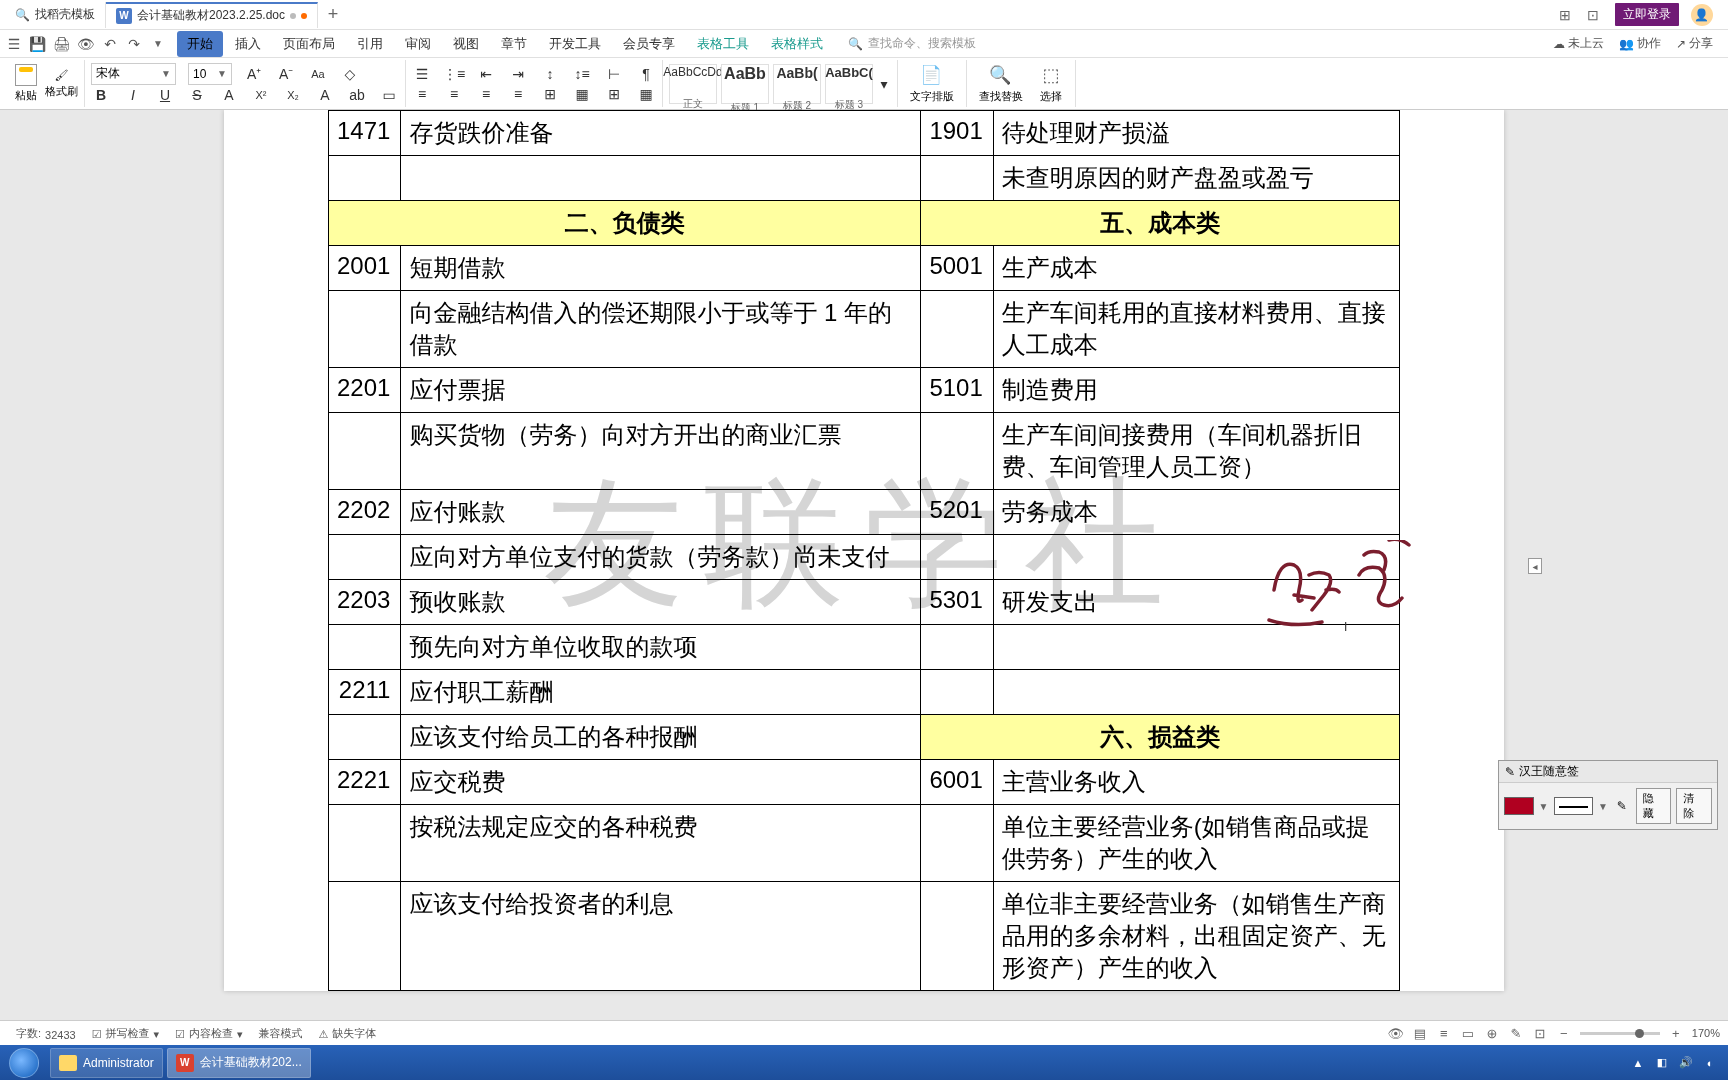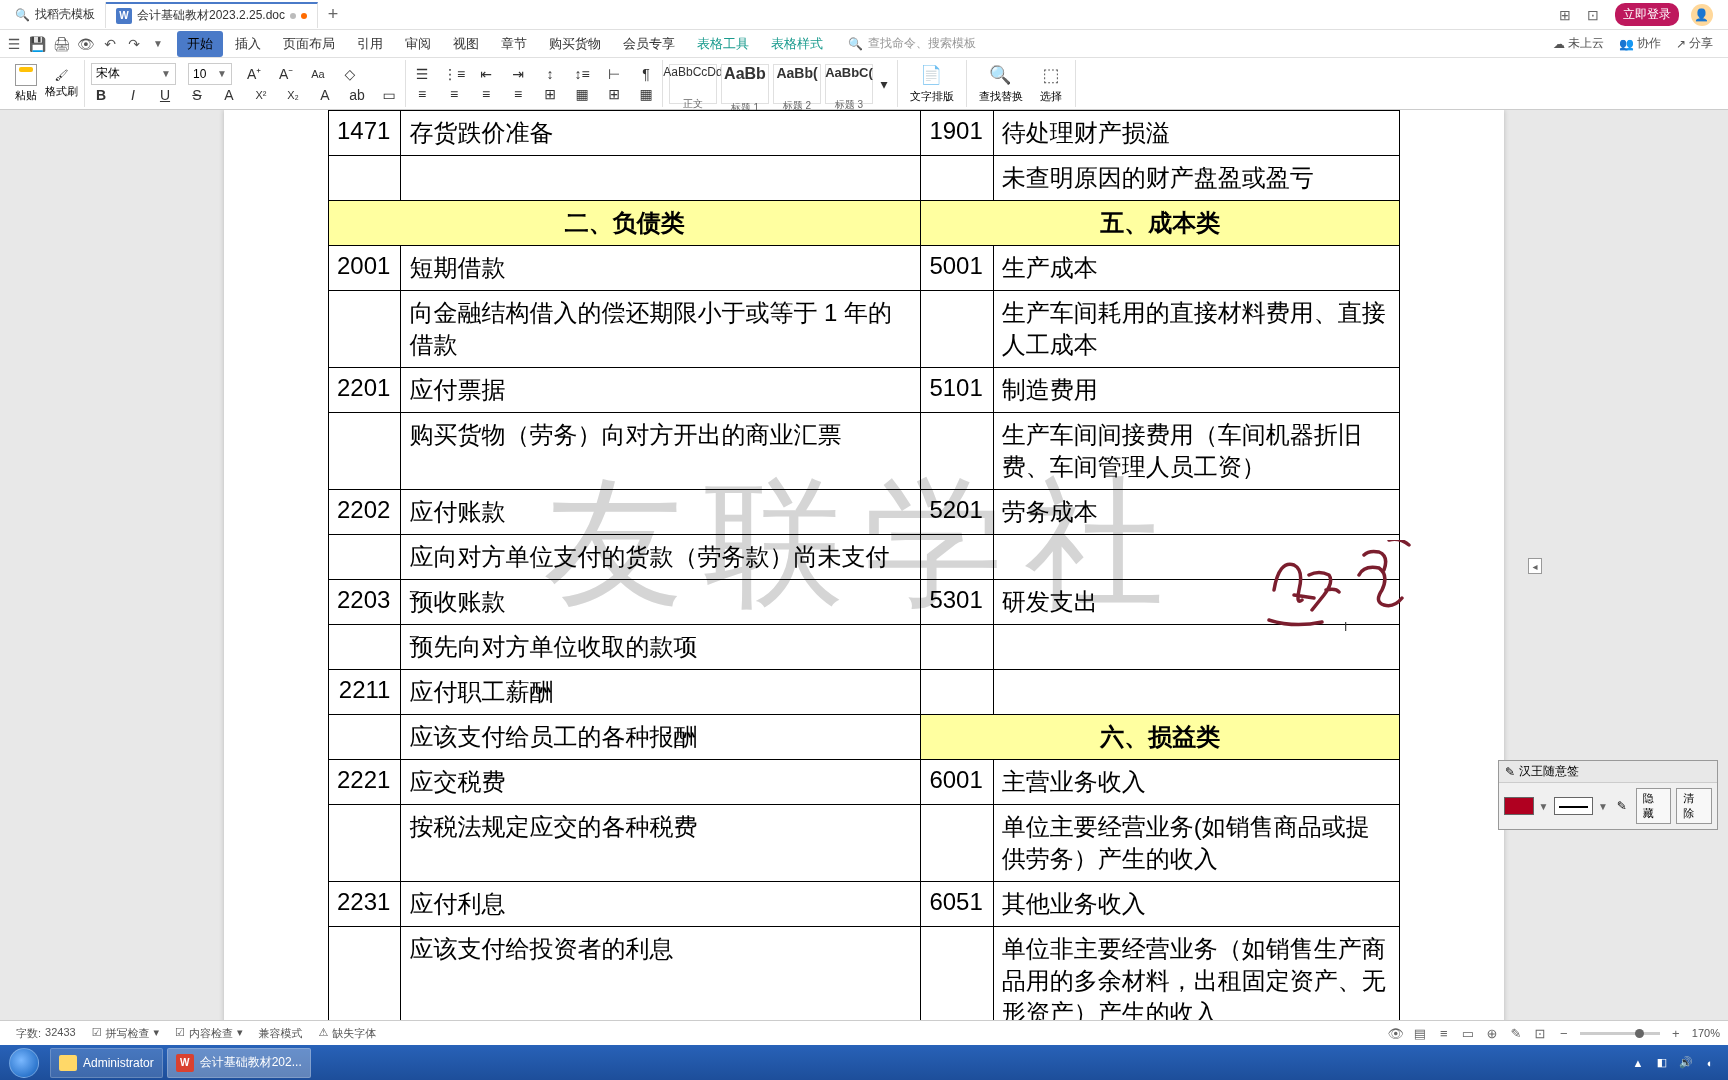--- a/index.html
+++ b/index.html
@@ -7,21 +7,21 @@
 .app{background:#fff;position:absolute;top:0;left:0;right:0;bottom:35px}
 .titlebar{height:30px;background:#fff;display:flex;align-items:center;padding:0 5px;border-bottom:1px solid #e0e0e0}
 .tab{height:26px;padding:0 10px;display:flex;align-items:center;gap:5px;font-size:12px;border-right:1px solid #e0e0e0;cursor:pointer}
 .tab.inactive{color:#333}
 .tab.active{color:#333;border-top:2px solid #4a7ac8}
 .doc-icon{width:16px;height:16px;background:#4a7ac8;display:flex;align-items:center;justify-content:center;color:#fff;font-size:10px;font-weight:bold;border-radius:2px}
 .tab-dot{width:6px;height:6px;border-radius:50%;background:#ff6b00}
 .tab-add{width:30px;text-align:center;color:#666;font-size:18px;cursor:pointer}
 .titlebar-right{margin-left:auto;display:flex;align-items:center;gap:12px;padding-right:10px}
 .titlebar-icon{width:16px;height:16px;color:#666;font-size:14px}
-.login-btn{background:#be185d;color:#fff;padding:3px 8px;border-radius:10px;font-size:12px;cursor:pointer}
+.login-btn{background:#701a75;color:#fff;padding:3px 8px;border-radius:1px;font-size:12px;cursor:pointer}
 .avatar{width:22px;height:22px;border-radius:50%;background:#ffd89b;display:flex;align-items:center;justify-content:center;font-size:12px}
 .menubar{height:28px;background:#fff;display:flex;align-items:center;padding:0 5px;border-bottom:1px solid #e0e0e0}
 .menu-icons{display:flex;gap:6px;align-items:center;padding-right:10px}
 .mi{width:18px;height:18px;color:#555;display:flex;align-items:center;justify-content:center;font-size:14px}
 .menu-tabs{display:flex;gap:2px}
 .menu-tab{padding:4px 10px;font-size:13px;color:#333;cursor:pointer}
 .menu-tab.active{background:#4a7ac8;color:#000000;border-radius:3px}
 .menu-tab.teal{color:#1a9b8e}
 .search-box{margin-left:15px;display:flex;align-items:center;gap:5px;color:#999;font-size:12px}
 .menubar-right{margin-left:auto;display:flex;align-items:center;gap:15px;padding-right:10px;font-size:12px;color:#555}
@@ -59,21 +59,21 @@
 .watermark{position:absolute;top:340px;left:50%;transform:translateX(-50%);font-size:140px;color:#d5d5d5;font-weight:300;letter-spacing:20px;pointer-events:none;z-index:1;font-family:SimSun}
 table{width:100%;border-collapse:collapse;font-size:24px;font-family:SimSun;position:relative;z-index:2}
 td{border:1px solid #000;padding:6px 8px;vertical-align:top}
 .code{width:72px;text-align:right;padding-right:10px}
 .desc{width:520px}
 .hdr{background:#ffffa0;text-align:center;font-weight:bold}
 .cursor-mark{position:absolute;top:510px;left:1120px;width:2px;height:20px;color:#333;z-index:5}
 .handwriting{position:absolute;top:430px;left:1030px;z-index:10;pointer-events:none}
 .scroll-marker{position:absolute;right:-38px;top:448px;width:14px;height:16px;background:#fff;border:1px solid #999;font-size:10px;display:flex;align-items:center;justify-content:center;color:#666}
 .statusbar{position:absolute;bottom:0;left:0;right:0;height:25px;background:#fff;border-top:1px solid #ccc;display:flex;align-items:center;padding:0 8px;font-size:11px;color:#555}
-.sb-item{display:flex;align-items:flex-start;gap:4px;padding:0 8px;cursor:pointer}
+.sb-item{display:flex;align-items:flex-end;gap:4px;padding:0 8px;cursor:pointer}
 .sb-right{margin-left:auto;display:flex;align-items:center;gap:8px}
 .sb-ic{width:16px;height:16px;display:flex;align-items:center;justify-content:center;font-size:13px;color:#666}
 .zoom-slider{width:80px;height:3px;background:#ccc;position:relative}
 .zoom-thumb{position:absolute;left:55px;top:-3px;width:9px;height:9px;background:#666;border-radius:50%}
 .annotation-panel{position:absolute;right:10px;top:760px;width:220px;background:#f0f0f0;border:1px solid #999;z-index:20}
 .ap-title{height:22px;background:#e8e8e8;padding:0 6px;display:flex;align-items:center;font-size:12px;border-bottom:1px solid #ccc}
 .ap-body{padding:5px;display:flex;align-items:center;gap:5px}
 .ap-color{width:30px;height:18px;background:#b00020;border:1px solid #666;cursor:pointer}
 .ap-dd{width:10px;font-size:10px;color:#666}
 .ap-line{width:40px;height:18px;border:1px solid #666;background:#fff;position:relative;cursor:pointer}
@@ -125,21 +125,21 @@
       <span class="mi drop">▼</span>
     </div>
     <div class="menu-tabs">
       <span class="menu-tab active">开始</span>
       <span class="menu-tab">插入</span>
       <span class="menu-tab">页面布局</span>
       <span class="menu-tab">引用</span>
       <span class="menu-tab">审阅</span>
       <span class="menu-tab">视图</span>
       <span class="menu-tab">章节</span>
-      <span class="menu-tab">购买货物</span>
+      <span class="menu-tab">开发工具</span>
       <span class="menu-tab">会员专享</span>
       <span class="menu-tab teal">表格工具</span>
       <span class="menu-tab teal">表格样式</span>
     </div>
     <div class="search-box">
       <span>🔍</span>
       <span>查找命令、搜索模板</span>
     </div>
     <div class="menubar-right">
       <span class="mbr-item">
@@ -342,26 +342,20 @@
                 <td class="code">6001</td>
                 <td>主营业务收入</td>
               </tr>
           <tr>
                 <td class="code"></td>
                 <td class="desc">按税法规定应交的各种税费</td>
                 <td class="code"></td>
                 <td>单位主要经营业务(如销售商品或提供劳务）产生的收入</td>
               </tr>
           <tr>
-                <td class="code">2231</td>
-                <td class="desc">应付利息</td>
-                <td class="code">6051</td>
-                <td>其他业务收入</td>
-              </tr>
-          <tr>
                 <td class="code"></td>
                 <td class="desc">应该支付给投资者的利息</td>
                 <td class="code"></td>
                 <td>单位非主要经营业务（如销售生产商品用的多余材料，出租固定资产、无形资产）产生的收入</td>
               </tr>
         </tbody>
           </table>
       </div>
       <svg class="handwriting" width="200" height="110" viewBox="0 0 200 110">
         <path d="M 20 50 Q 25 20 40 25 Q 50 30 45 50 Q 42 65 48 60 M 40 55 L 60 58 M 55 35 Q 65 30 75 35 Q 80 42 70 55 L 58 70 M 72 50 Q 82 48 85 52 M 110 15 Q 115 10 125 12 Q 135 16 130 30 M 105 35 Q 110 25 125 28 Q 135 35 128 50 Q 120 62 130 65 Q 140 68 148 58 M 135 0 Q 145 -3 155 5 M 15 80 Q 40 88 68 82" stroke="#7b1e2e" stroke-width="3.5" fill="none" stroke-linecap="round"></path>

